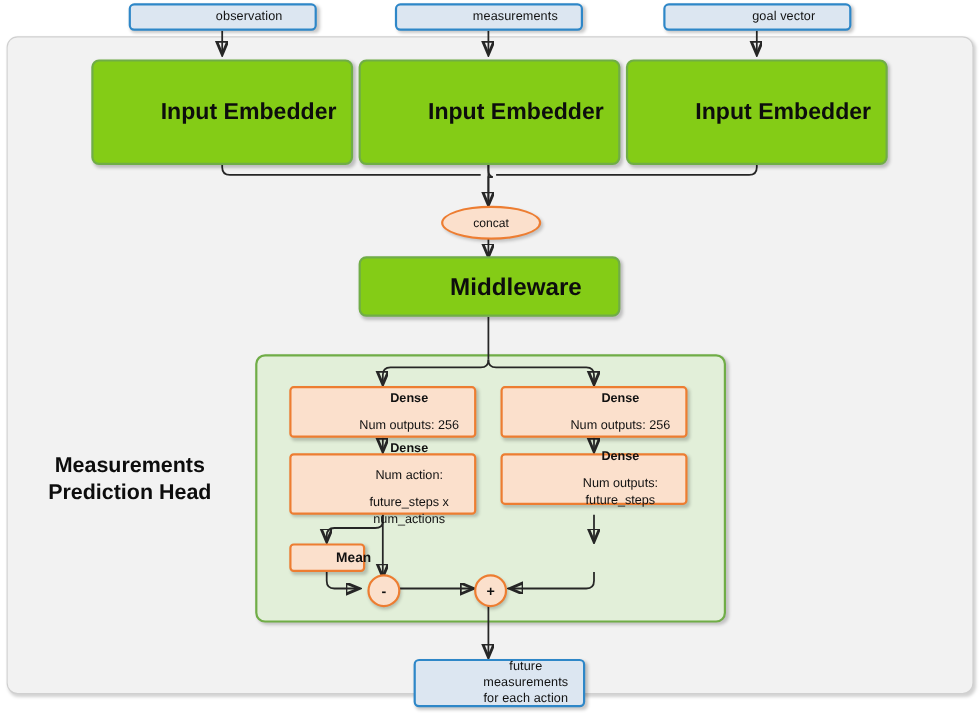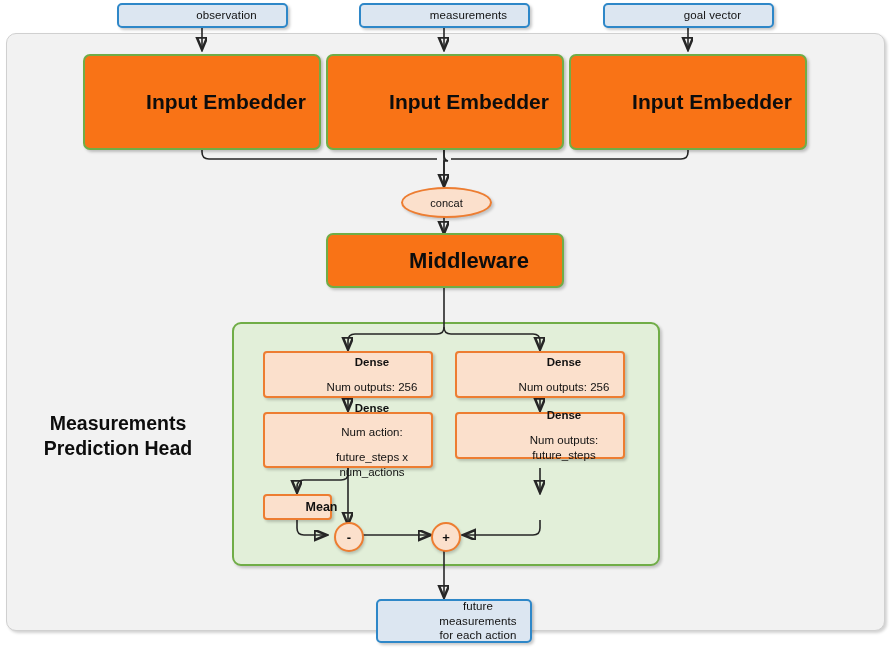--- a/index.html
+++ b/index.html
@@ -14,21 +14,21 @@
   .outer-panel{position:absolute;left:6px;top:33px;width:877px;height:596px;
        background:#f2f2f2;border:1px solid #d0d0d0;border-radius:10px;
        box-shadow:2px 2px 3px rgba(0,0,0,.18);}
 
   
   .io-box{background:#dce6f1;border:2px solid #2e87c8;border-radius:5px;
        font-size:11.5px;color:#111;letter-spacing:.1px;line-height:1.25;
        box-shadow:2px 2px 3px rgba(0,0,0,.22);}
 
   
-  .green-box{background:#f97316;border:2px solid #70ad47;border-radius:7px;
+  .green-box{background:#84cc16;border:2px solid #70ad47;border-radius:7px;
        box-shadow:2px 2px 3px rgba(0,0,0,.22);}
   .embedder{font-size:21px;font-weight:bold;color:#0d0d0d;}
   .middleware{font-size:22px;font-weight:bold;color:#0d0d0d;}
 
   
   .head-panel{position:absolute;background:#e2efd9;border:2px solid #70ad47;
        border-radius:9px;box-shadow:2px 2px 3px rgba(0,0,0,.2);}
   .head-label{position:absolute;font-size:19.5px;font-weight:bold;color:#0d0d0d;
        line-height:1.3;text-align:center;}
 

